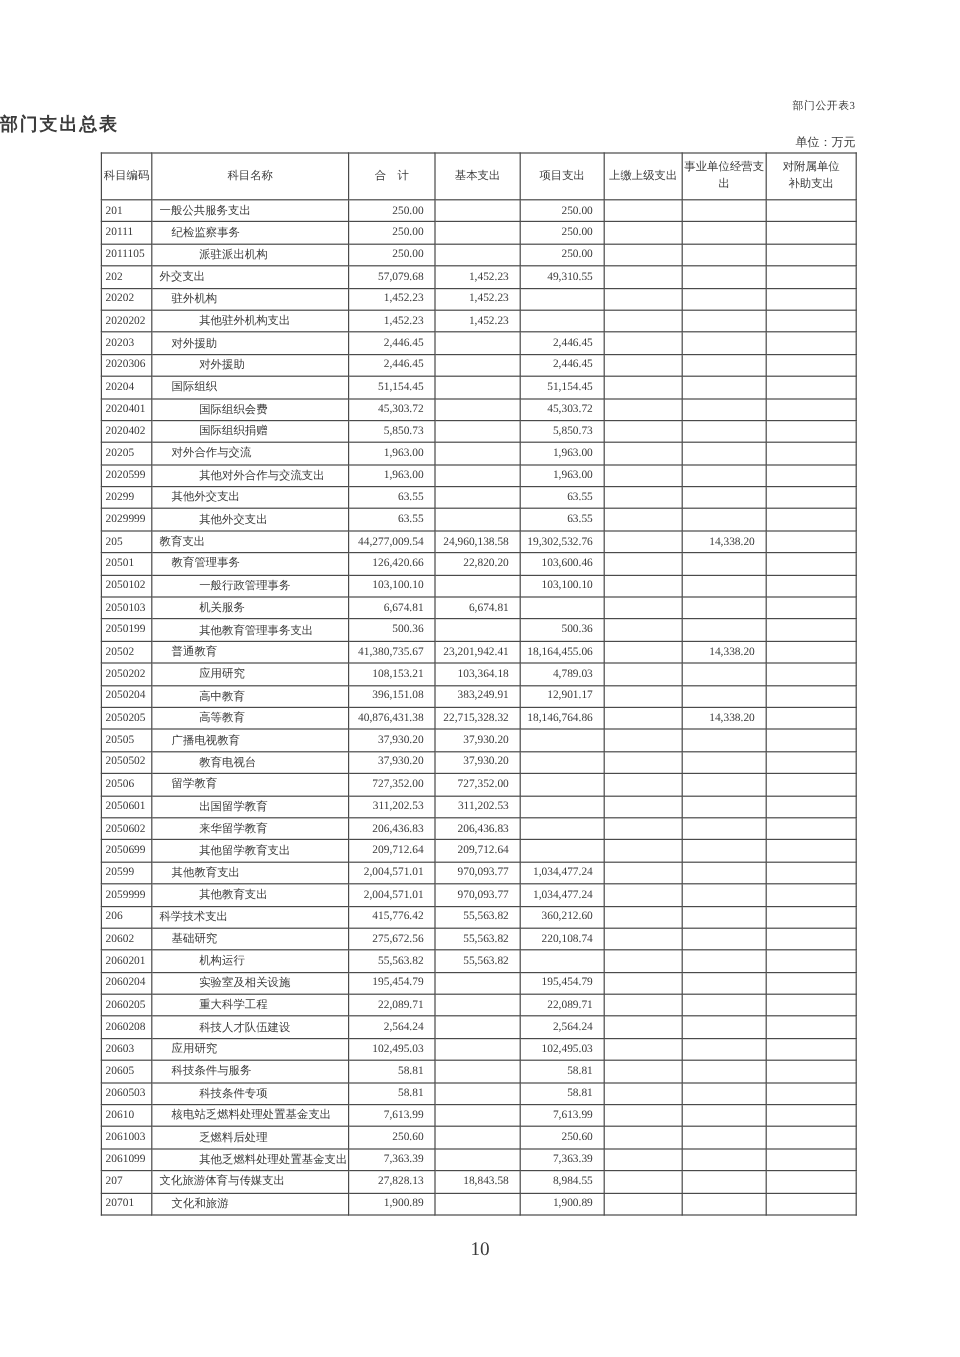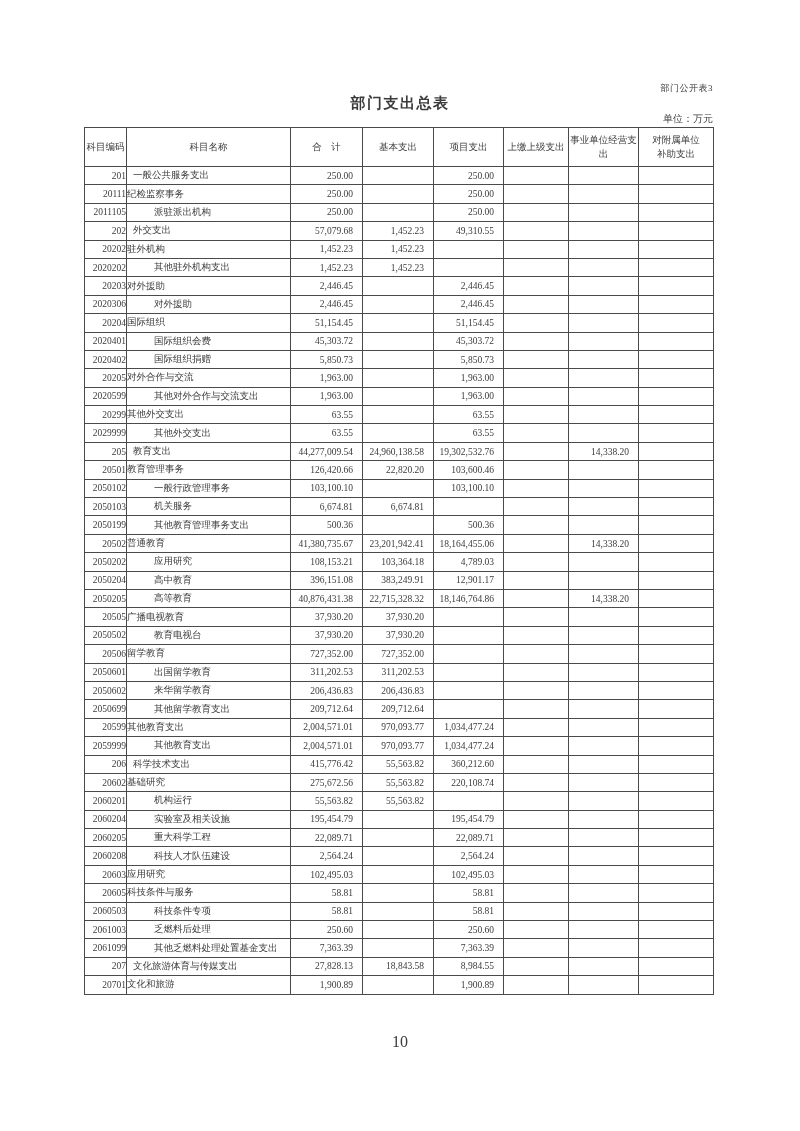--- a/index.html
+++ b/index.html
@@ -22,21 +22,20 @@
     right: 87px;
     font-size: 9px;
     letter-spacing: 0.5px;
     text-align: center;
   }
   .doc-title {
     position: absolute;
     top: 94px;
     left: 0;
     right: 0;
-    text-align: center;
     font-size: 15px;
     font-weight: bold;
     letter-spacing: 1.5px;
   }
   .unit-label {
     position: absolute;
     top: 112px;
     right: 87px;
     font-size: 10px;
   }
@@ -61,25 +60,25 @@
     vertical-align: middle;
     white-space: pre-line;
     line-height: 1.5;
   }
   .budget-table td {
     height: 18.4px;
     font-size: 9.5px;
     vertical-align: middle;
     white-space: nowrap;
   }
-  td.code { text-align: right; padding-left: 3px; }
+  td.code { text-align: left; padding-left: 3px; }
   td.name { text-align: left; font-family: Liberation Mono, monospace; }
   td.name.lvl1 { padding-left: 6px; }
-  td.name.lvl2 { }
-  td.name.lvl3 { padding-left: 27px; }
+  td.name.lvl2 { padding-left: 16px; }
+  td.name.lvl3 { padding-left: 39px; }
   td.num { text-align: right; padding-right: 9px; }
   .page-number {
     position: absolute;
     top: 1033px;
     left: 0;
     right: 0;
     text-align: center;
     font-size: 16px;
   }
 </style>
@@ -524,20 +523,30 @@
           <td class="code">2060503</td>
           <td class="name lvl3">科技条件专项</td>
           <td class="num">58.81</td>
           <td class="num"></td>
           <td class="num">58.81</td>
           <td class="num"></td>
           <td class="num"></td>
           <td class="num"></td>
         </tr>
         <tr>
+          <td class="code">20610</td>
+          <td class="name lvl2">核电站乏燃料处理处置基金支出</td>
+          <td class="num">7,613.99</td>
+          <td class="num"></td>
+          <td class="num">7,613.99</td>
+          <td class="num"></td>
+          <td class="num"></td>
+          <td class="num"></td>
+        </tr>
+        <tr>
           <td class="code">2061003</td>
           <td class="name lvl3">乏燃料后处理</td>
           <td class="num">250.60</td>
           <td class="num"></td>
           <td class="num">250.60</td>
           <td class="num"></td>
           <td class="num"></td>
           <td class="num"></td>
         </tr>
         <tr>

